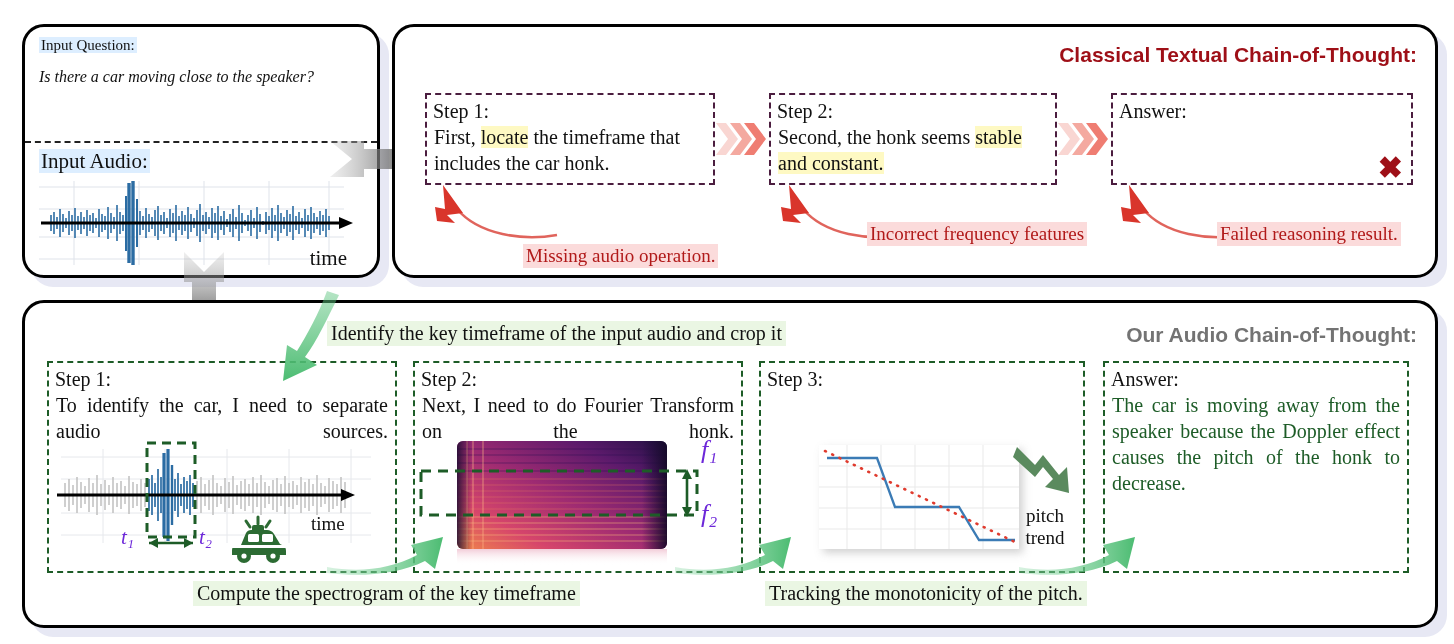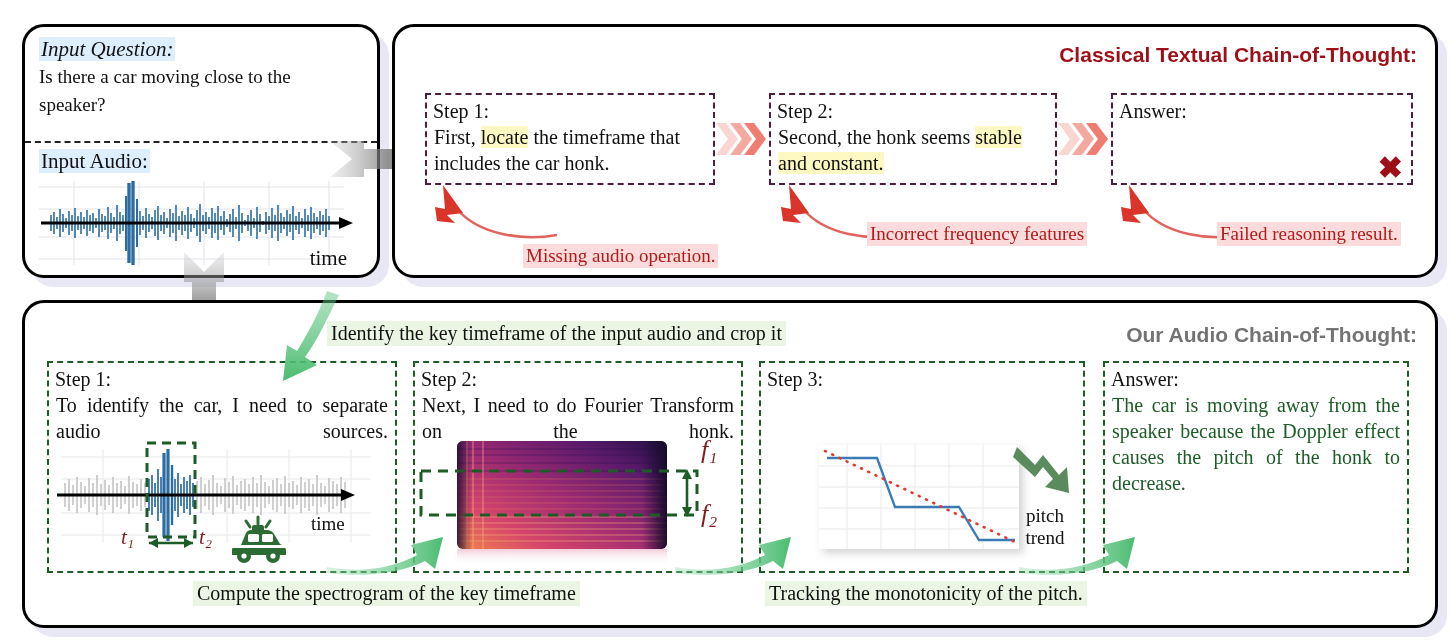--- a/index.html
+++ b/index.html
@@ -9,22 +9,22 @@
   
   .panel{position:absolute;background:#fff;border:3px solid #000;border-radius:22px;
          box-shadow:9px 9px 0 0 #e7e8f4;}
 
   #panel-input   {left:22px;  top:24px;  width:352px; height:248px;}
   #panel-textcot {left:392px; top:24px;  width:1040px;height:248px;}
   #panel-audiocot{left:22px;  top:300px; width:1410px;height:322px;}
 
   
   .hl-blue{background:#ddeeff;padding:0 2px;}
-  #input-question-label{position:absolute;left:14px;top:10px;font-size:21px;font-style:italic;}
-  #input-question-text{position:absolute;left:14px;top:36px;width:318px;font-size:19px;line-height:28px;}
+  #input-question-label{position:absolute;left:14px;top:10px;font-size:15px;}
+  #input-question-text{position:absolute;left:14px;top:36px;width:318px;font-size:16px;line-height:28px;font-style:italic;}
   #input-divider{position:absolute;left:0;top:114px;width:100%;border-top:2px dashed #222;}
   #input-audio-label{position:absolute;left:14px;top:122px;font-size:21px;}
   #waveform-box{position:absolute;left:14px;top:152px;width:320px;height:88px;}
   #time-label-1{position:absolute;right:12px;bottom:-4px;font-size:21px;}
 
   
   .stepbox{position:absolute;box-sizing:border-box;background:transparent;}
   .stepbox.purple{border:2px dashed #4b1d3f;}
   .stepbox.green {border:2px dashed #1d5c27;}
   .step-title{font-size:20px;line-height:24px;margin:4px 0 1px 6px;}
@@ -47,21 +47,21 @@
   
   .annot{position:absolute;font-size:19px;color:#b11a1a;background:#fbdbdb;padding:1px 3px;
          white-space:nowrap;}
 
   
   .banner{position:absolute;font-size:20px;background:#eaf6e3;padding:1px 4px;white-space:nowrap;}
 
   
   .figwrap{position:absolute;}
   .axis-label{position:absolute;font-size:19px;}
-  .sym{position:absolute;font-style:italic;font-size:21px;color:#7f1d1d;
+  .sym{position:absolute;font-style:italic;font-size:21px;color:#6d28d9;
        font-family:"Liberation Serif",serif;}
   .pitch-trend-label{position:absolute;font-size:19px;line-height:22px;text-align:center;}
 
   svg{display:block;overflow:visible;}
 </style>
 </head>
 <body>
 
 <div class="panel" id="panel-input">
   <div id="input-question-label">

